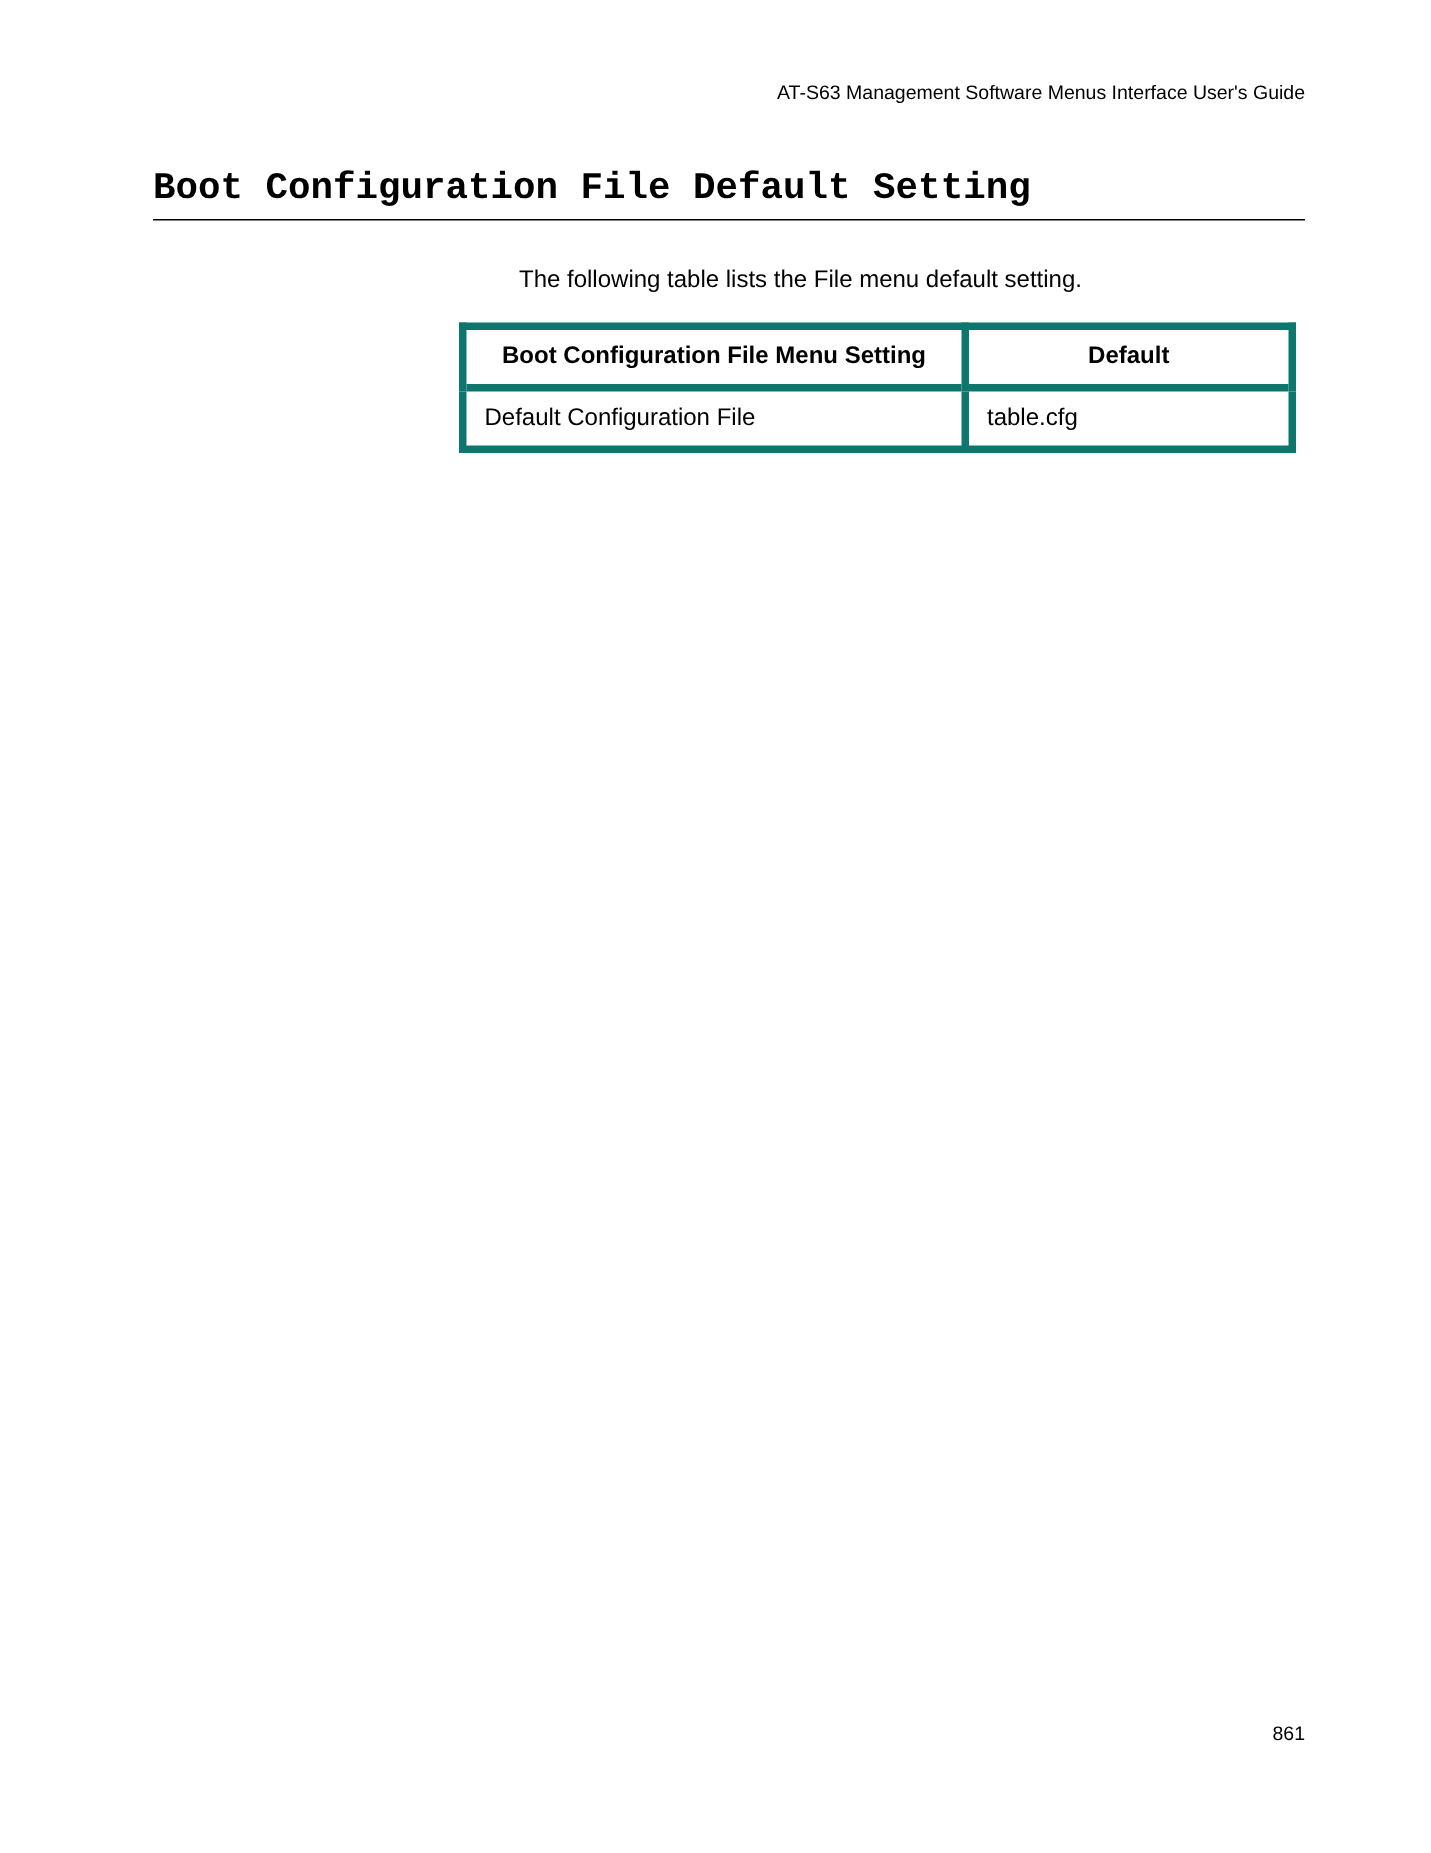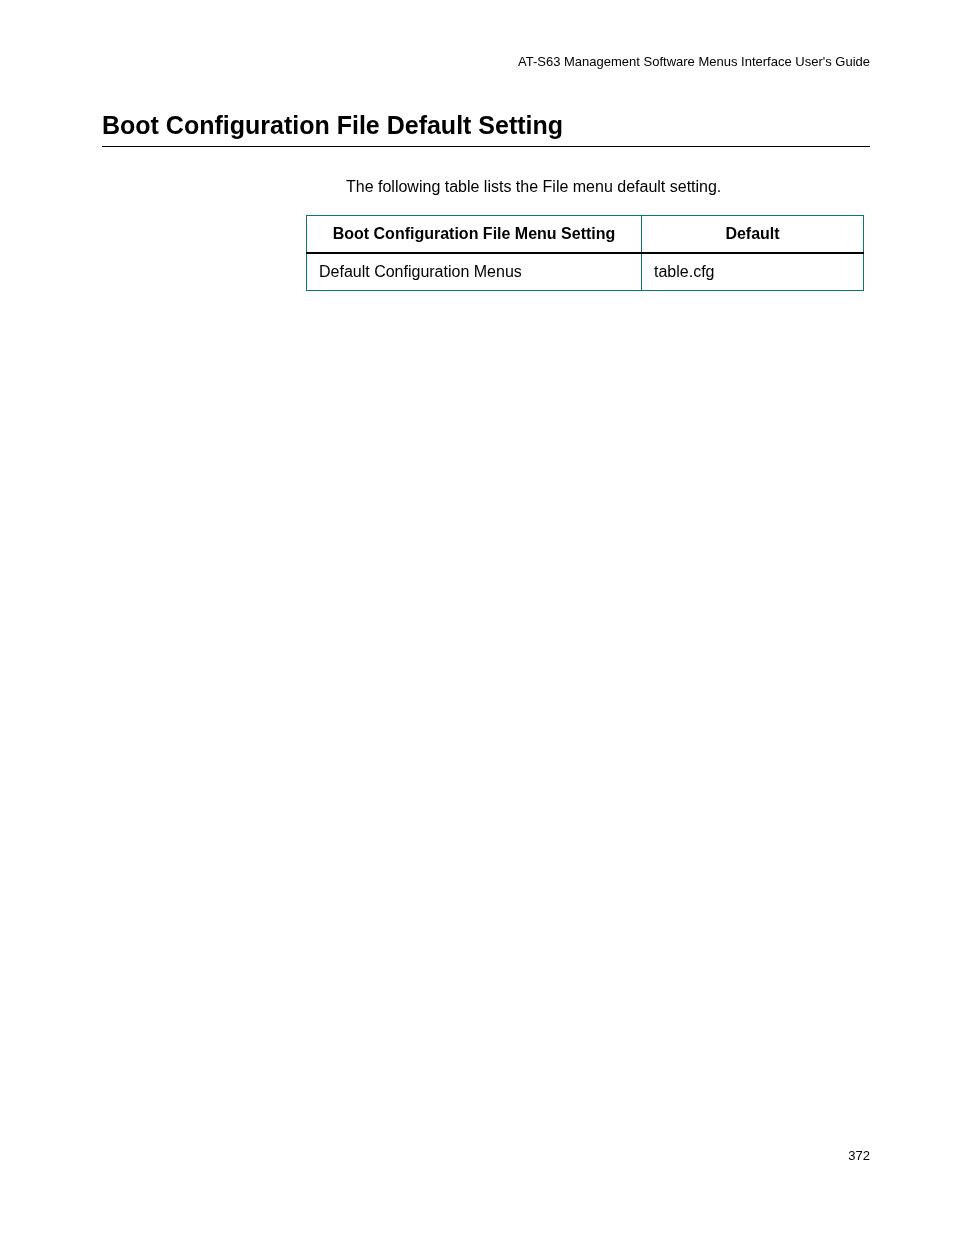--- a/index.html
+++ b/index.html
@@ -20,21 +20,21 @@
       top: 54px;
       right: 84px;
       font-size: 13px;
       text-align: left;
     }
     .section-title {
       position: absolute;
       top: 111px;
       left: 102px;
       right: 84px;
-      font-family: Liberation Sans, sans-serif;
+      font-family: Liberation Mono, monospace;
       font-size: 25px;
       font-weight: bold;
       padding-bottom: 6px;
       border-bottom: 1px solid #000000;
     }
     .intro-text {
       position: absolute;
       top: 178px;
       left: 306px;
       font-size: 16px;
@@ -42,21 +42,21 @@
     }
     .settings-table {
       position: absolute;
       top: 215px;
       left: 306px;
       border-collapse: collapse;
       width: 558px;
     }
     .settings-table th,
     .settings-table td {
-      border: 1px solid #0f766e;
+      border: 5px solid #0f766e;
       padding: 9px 12px;
       text-align: left;
       font-size: 16px;
       vertical-align: middle;
     }
     .settings-table th {
       font-weight: bold;
       text-align: center;
       border-bottom: 2px solid #000000;
     }
@@ -81,19 +81,19 @@
 
 <table class="settings-table">
   <thead>
     <tr>
       <th>Boot Configuration File Menu Setting</th>
       <th>Default</th>
     </tr>
   </thead>
   <tbody>
     <tr>
-      <td>Default Configuration Menus</td>
+      <td>Default Configuration File</td>
       <td>table.cfg</td>
     </tr>
   </tbody>
 </table>
 
-<div class="page-number">372</div>
+<div class="page-number">861</div>
 
 </body></html>

